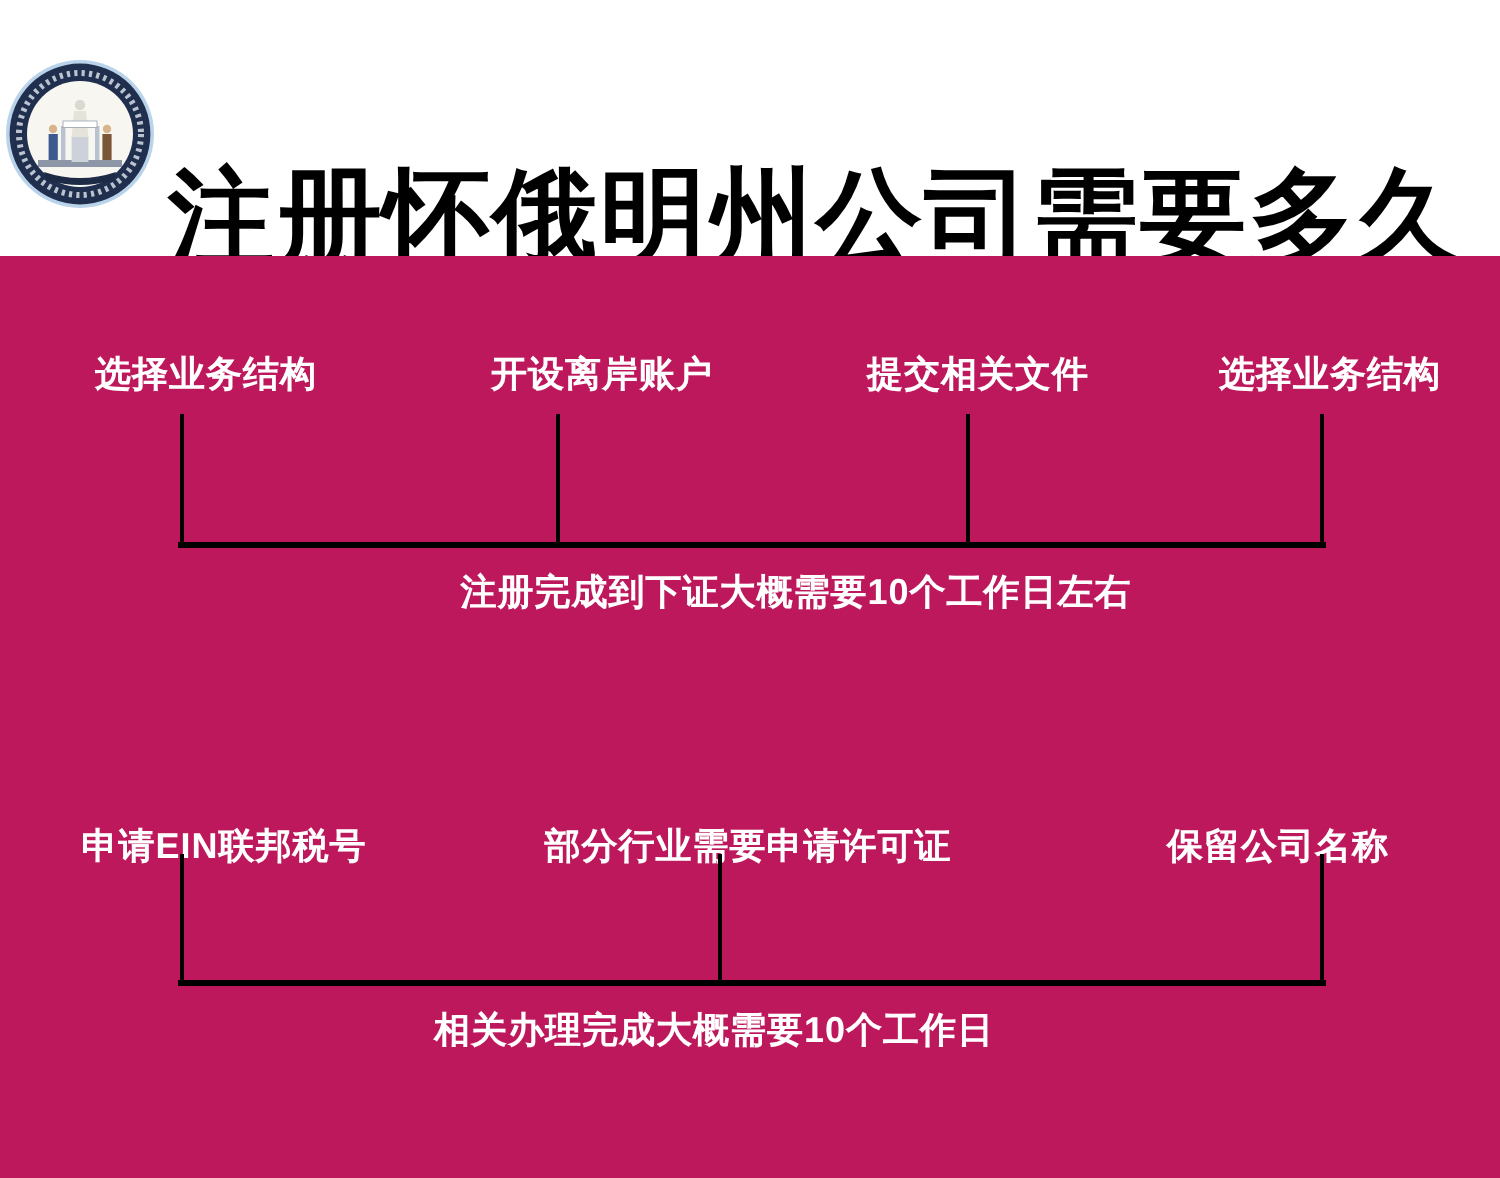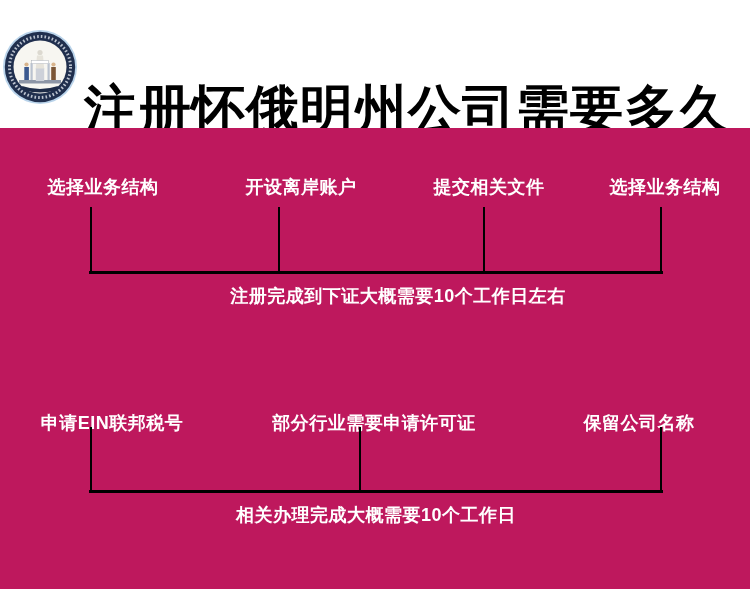--- a/index.html
+++ b/index.html
@@ -32,21 +32,21 @@
   .hline{position:absolute;height:3px;background:#000000;}
   
   .s1-label{top:47px;}
   .s1-v{top:79px;height:65px;}
   .s1-h{top:143px;left:89px;width:574px;}
   .s1-caption{top:156px;left:398px;}
   
   .s2-label{top:265px;margin-top:18px;}
   .s2-v{top:299px;height:64px;}
   .s2-h{top:362px;left:89px;width:574px;}
-  .s2-caption{top:375px;left:376px;}
+  .s2-caption{top:375px;left:357px;}
 </style>
 </head>
 <body>
 
 <div class="header">
   <svg class="seal" viewBox="0 0 76 76">
     <circle cx="38" cy="38" r="37" fill="#b9d3ea"></circle>
     <circle cx="38" cy="38" r="35.2" fill="#202f4e"></circle>
     <circle cx="38" cy="38" r="30.5" fill="none" stroke="#d7dde6" stroke-width="3" stroke-dasharray="1.6 2.1" opacity="0.85"></circle>
     <circle cx="38" cy="38" r="26.5" fill="#f7f6f1"></circle>

